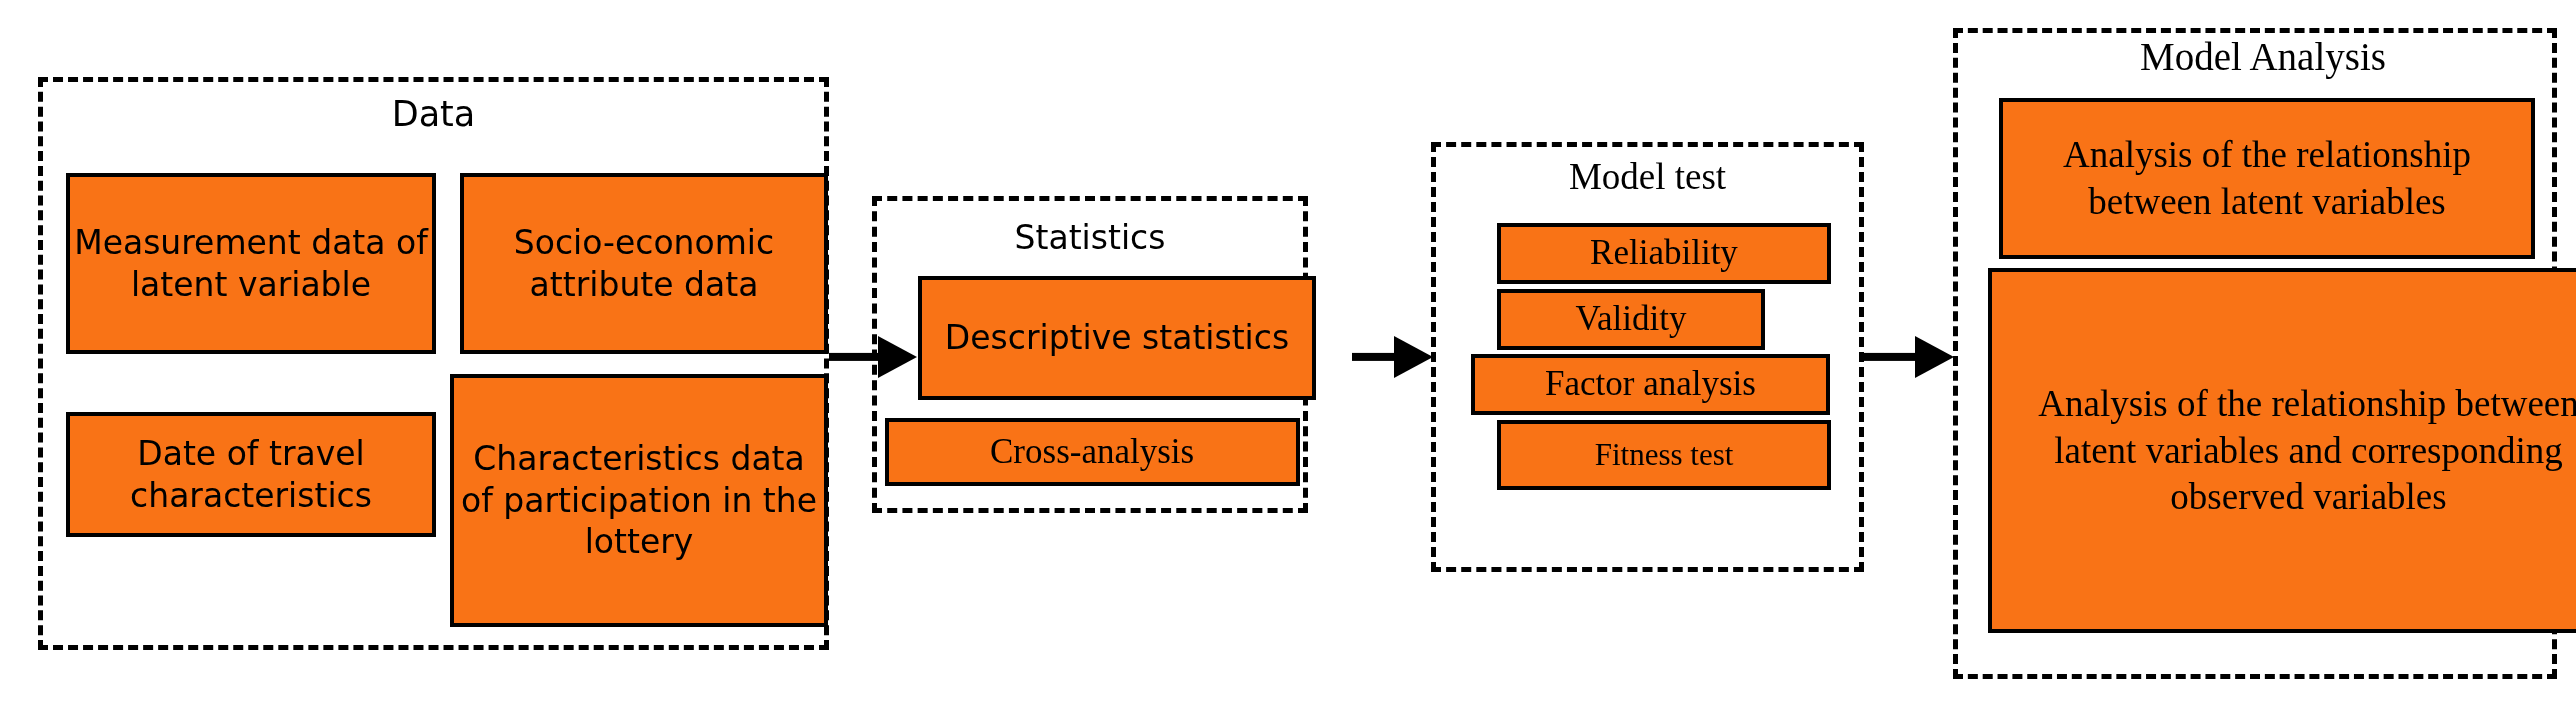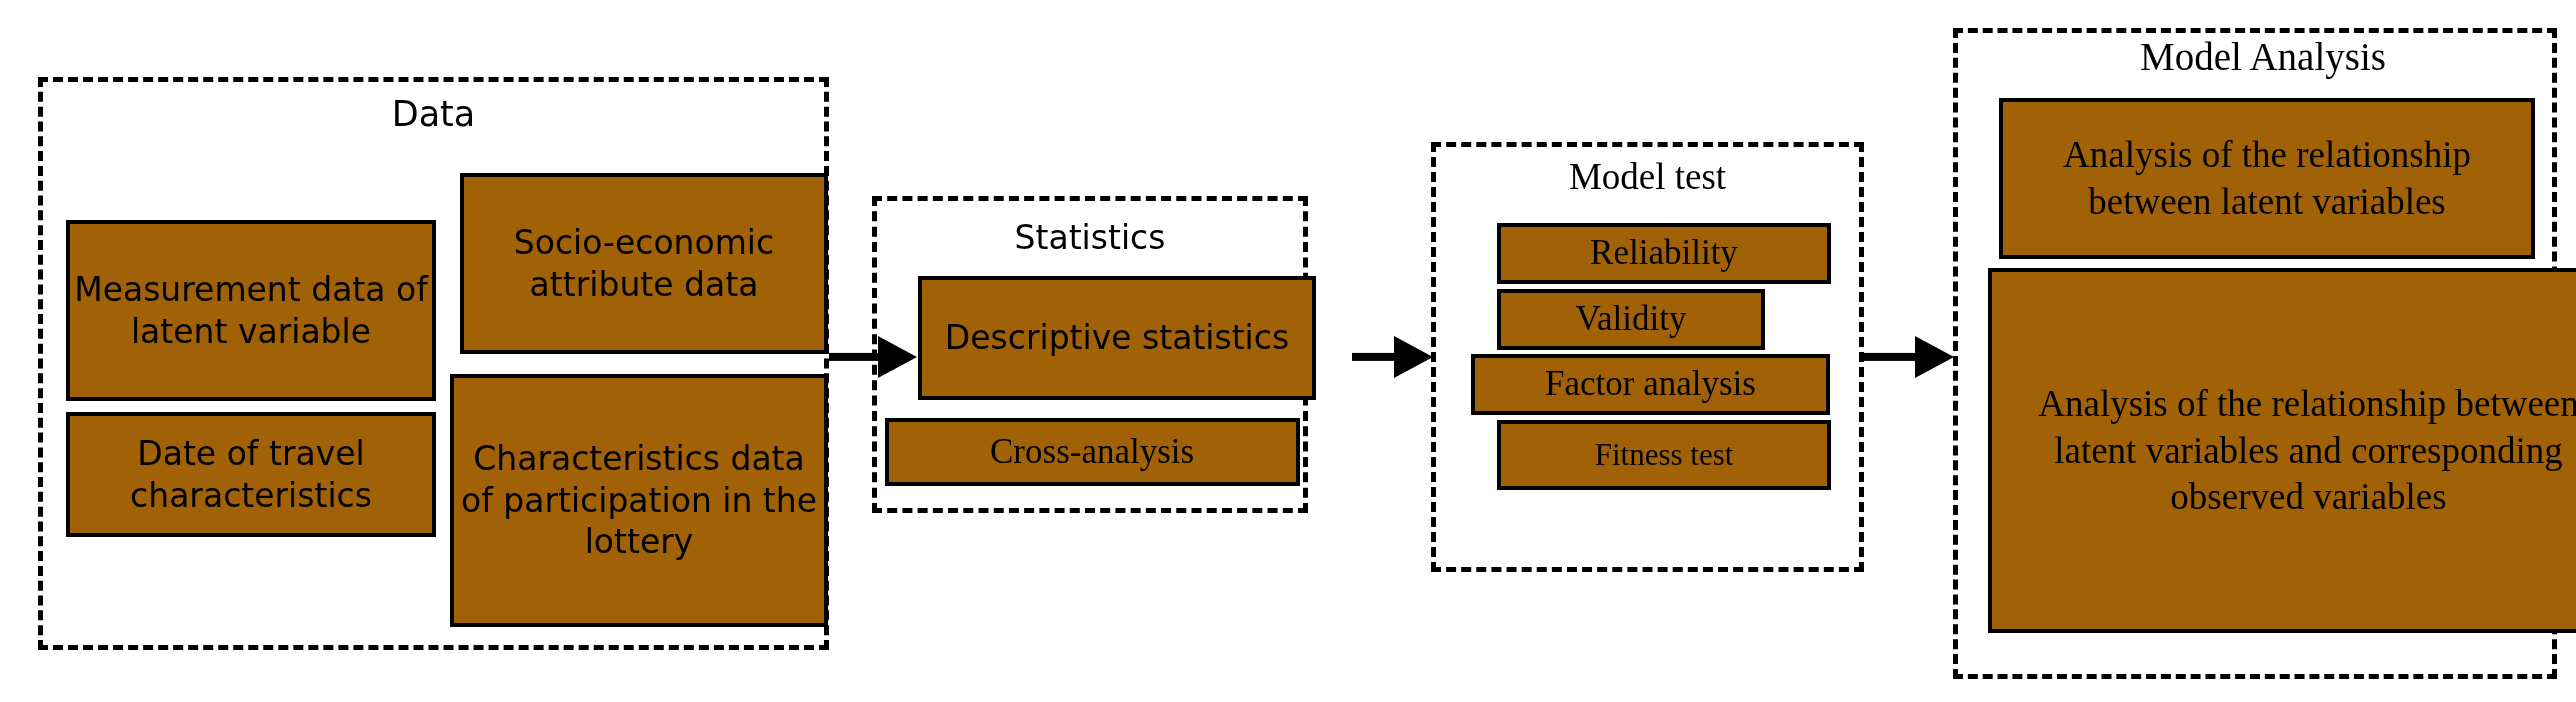--- a/index.html
+++ b/index.html
@@ -8,40 +8,40 @@
 
   
   .group{position:absolute;box-sizing:border-box;}
   .group-frame{position:absolute;inset:0;box-sizing:border-box;
                border:5.7px dashed #000;}
   .group-title{position:absolute;left:0;right:0;text-align:center;
                white-space:nowrap;line-height:1;}
 
   
   .box{position:absolute;box-sizing:border-box;border:4.4px solid #000;
-       background:#a16207;display:flex;align-items:center;justify-content:center;
+       background:#f97316;display:flex;align-items:center;justify-content:center;
        text-align:center;line-height:1.26;z-index:4;}
   .box span{display:block;width:100%;padding:0 3.8px;box-sizing:border-box;}
 
   
   .sans{font-family:"DejaVu Sans",sans-serif;}
   .serif{font-family:"Liberation Serif","DejaVu Serif",serif;}
 
   
   .arrow{position:absolute;z-index:6;}
   .arrow .shaft{position:absolute;left:0;top:50%;transform:translateY(-50%);
                 height:8.2px;background:#000;}
   .arrow .head{position:absolute;top:50%;transform:translateY(-50%);
                width:0;height:0;border-top:21.5px solid transparent;
                border-bottom:21.5px solid transparent;border-left:39px solid #000;}
 
   
   #grp-data{left:38px;top:77px;width:791px;height:573px;}
   #grp-data .group-title{top:20px;font-size:35px;}
-  #box-measurement{left:28px;  top:96px; width:370px; height:181px; font-size:33px;margin-top:47px;}
+  #box-measurement{left:28px;  top:96px; width:370px; height:181px; font-size:33px;}
   #box-socio{      left:422px; top:96px; width:368px; height:181px; font-size:33px;}
   #box-travel{     left:28px;  top:335px; width:370px; height:125px; font-size:33px;}
   #box-lottery{    left:412px; top:297px; width:378px; height:253px; font-size:33px;}
 
   
   #grp-stats{left:872px;top:196px;width:436px;height:317px;}
   #grp-stats .group-title{top:25px;font-size:33px;}
   #box-descriptive{left:46px; top:80px; width:398px; height:124px; font-size:33px;}
   #box-cross{      left:12.6px; top:222px; width:415px; height:68px; font-size:35px;}
 

